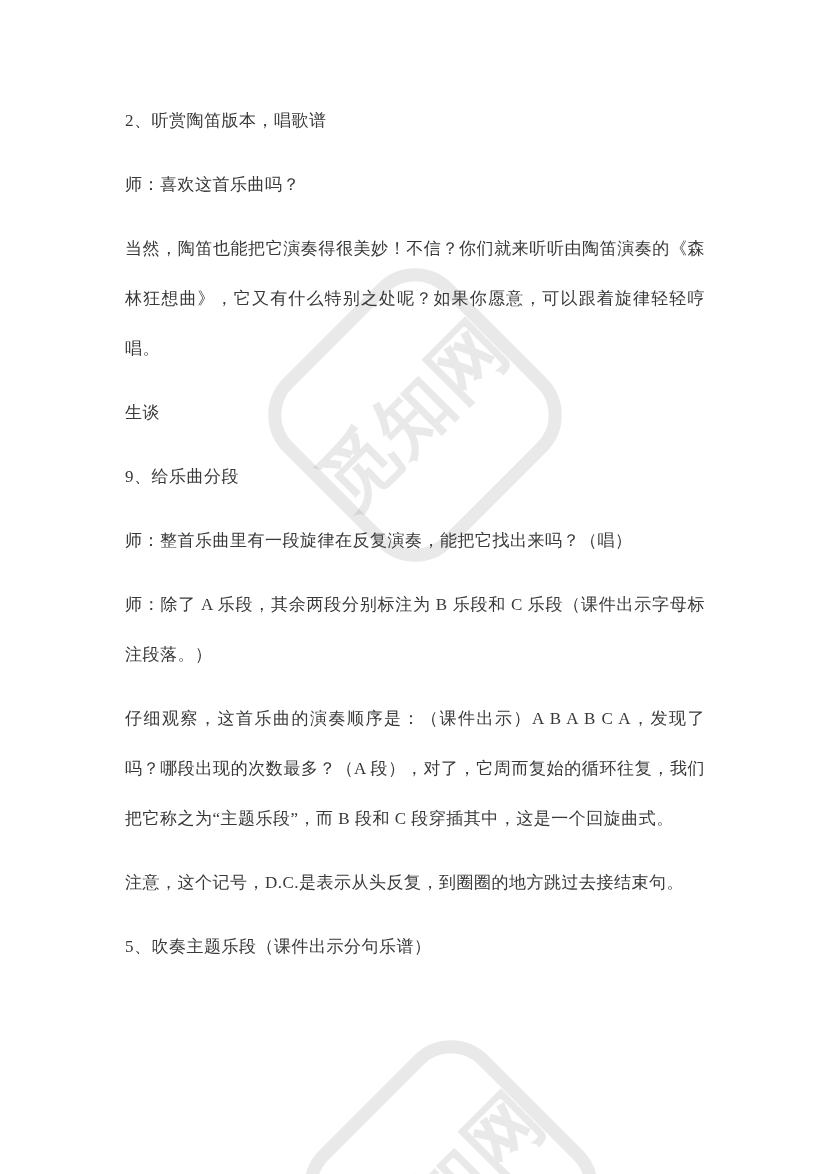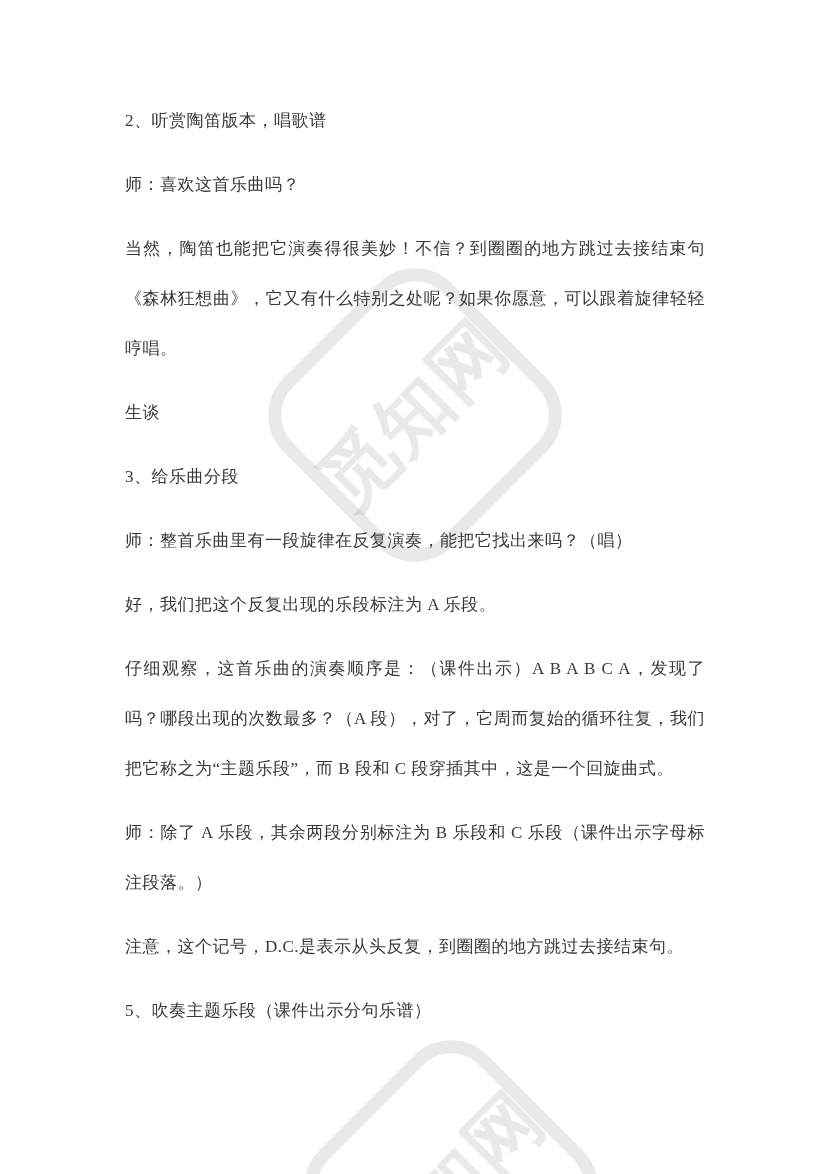--- a/index.html
+++ b/index.html
@@ -70,24 +70,23 @@
   <div class="watermark wm-center">
     <span class="wm-text">觅知网</span>
   </div>
   <div class="watermark wm-bottom">
     <span class="wm-text">觅知网</span>
   </div>
 
   <div class="content">
     <p>2、听赏陶笛版本，唱歌谱</p>
     <p>师：喜欢这首乐曲吗？</p>
-    <p>当然，陶笛也能把它演奏得很美妙！不信？到圈圈的地方跳过去接结束句《森林狂想曲》，它又有什么特别之处呢？如果你愿意，可以跟着旋律轻轻哼唱。</p>
+    <p>当然，陶笛也能把它演奏得很美妙！不信？你们就来听听由陶笛演奏的《森林狂想曲》，它又有什么特别之处呢？如果你愿意，可以跟着旋律轻轻哼唱。</p>
     <p>生谈</p>
-    <p>3、给乐曲分段</p>
+    <p>9、给乐曲分段</p>
     <p>师：整首乐曲里有一段旋律在反复演奏，能把它找出来吗？（唱）</p>
-    <p>好，我们把这个反复出现的乐段标注为 A 乐段。</p>
+    <p>师：除了 A 乐段，其余两段分别标注为 B 乐段和 C 乐段（课件出示字母标注段落。）</p>
     <p>仔细观察，这首乐曲的演奏顺序是：（课件出示）A B A B C A，发现了吗？哪段出现的次数最多？（A 段），对了，它周而复始的循环往复，我们把它称之为“主题乐段”，而 B 段和 C 段穿插其中，这是一个回旋曲式。</p>
-    <p>师：除了 A 乐段，其余两段分别标注为 B 乐段和 C 乐段（课件出示字母标注段落。）</p>
     <p>注意，这个记号，D.C.是表示从头反复，到圈圈的地方跳过去接结束句。</p>
     <p>5、吹奏主题乐段（课件出示分句乐谱）</p>
   </div>
 
 </div>
 
 </body></html>

